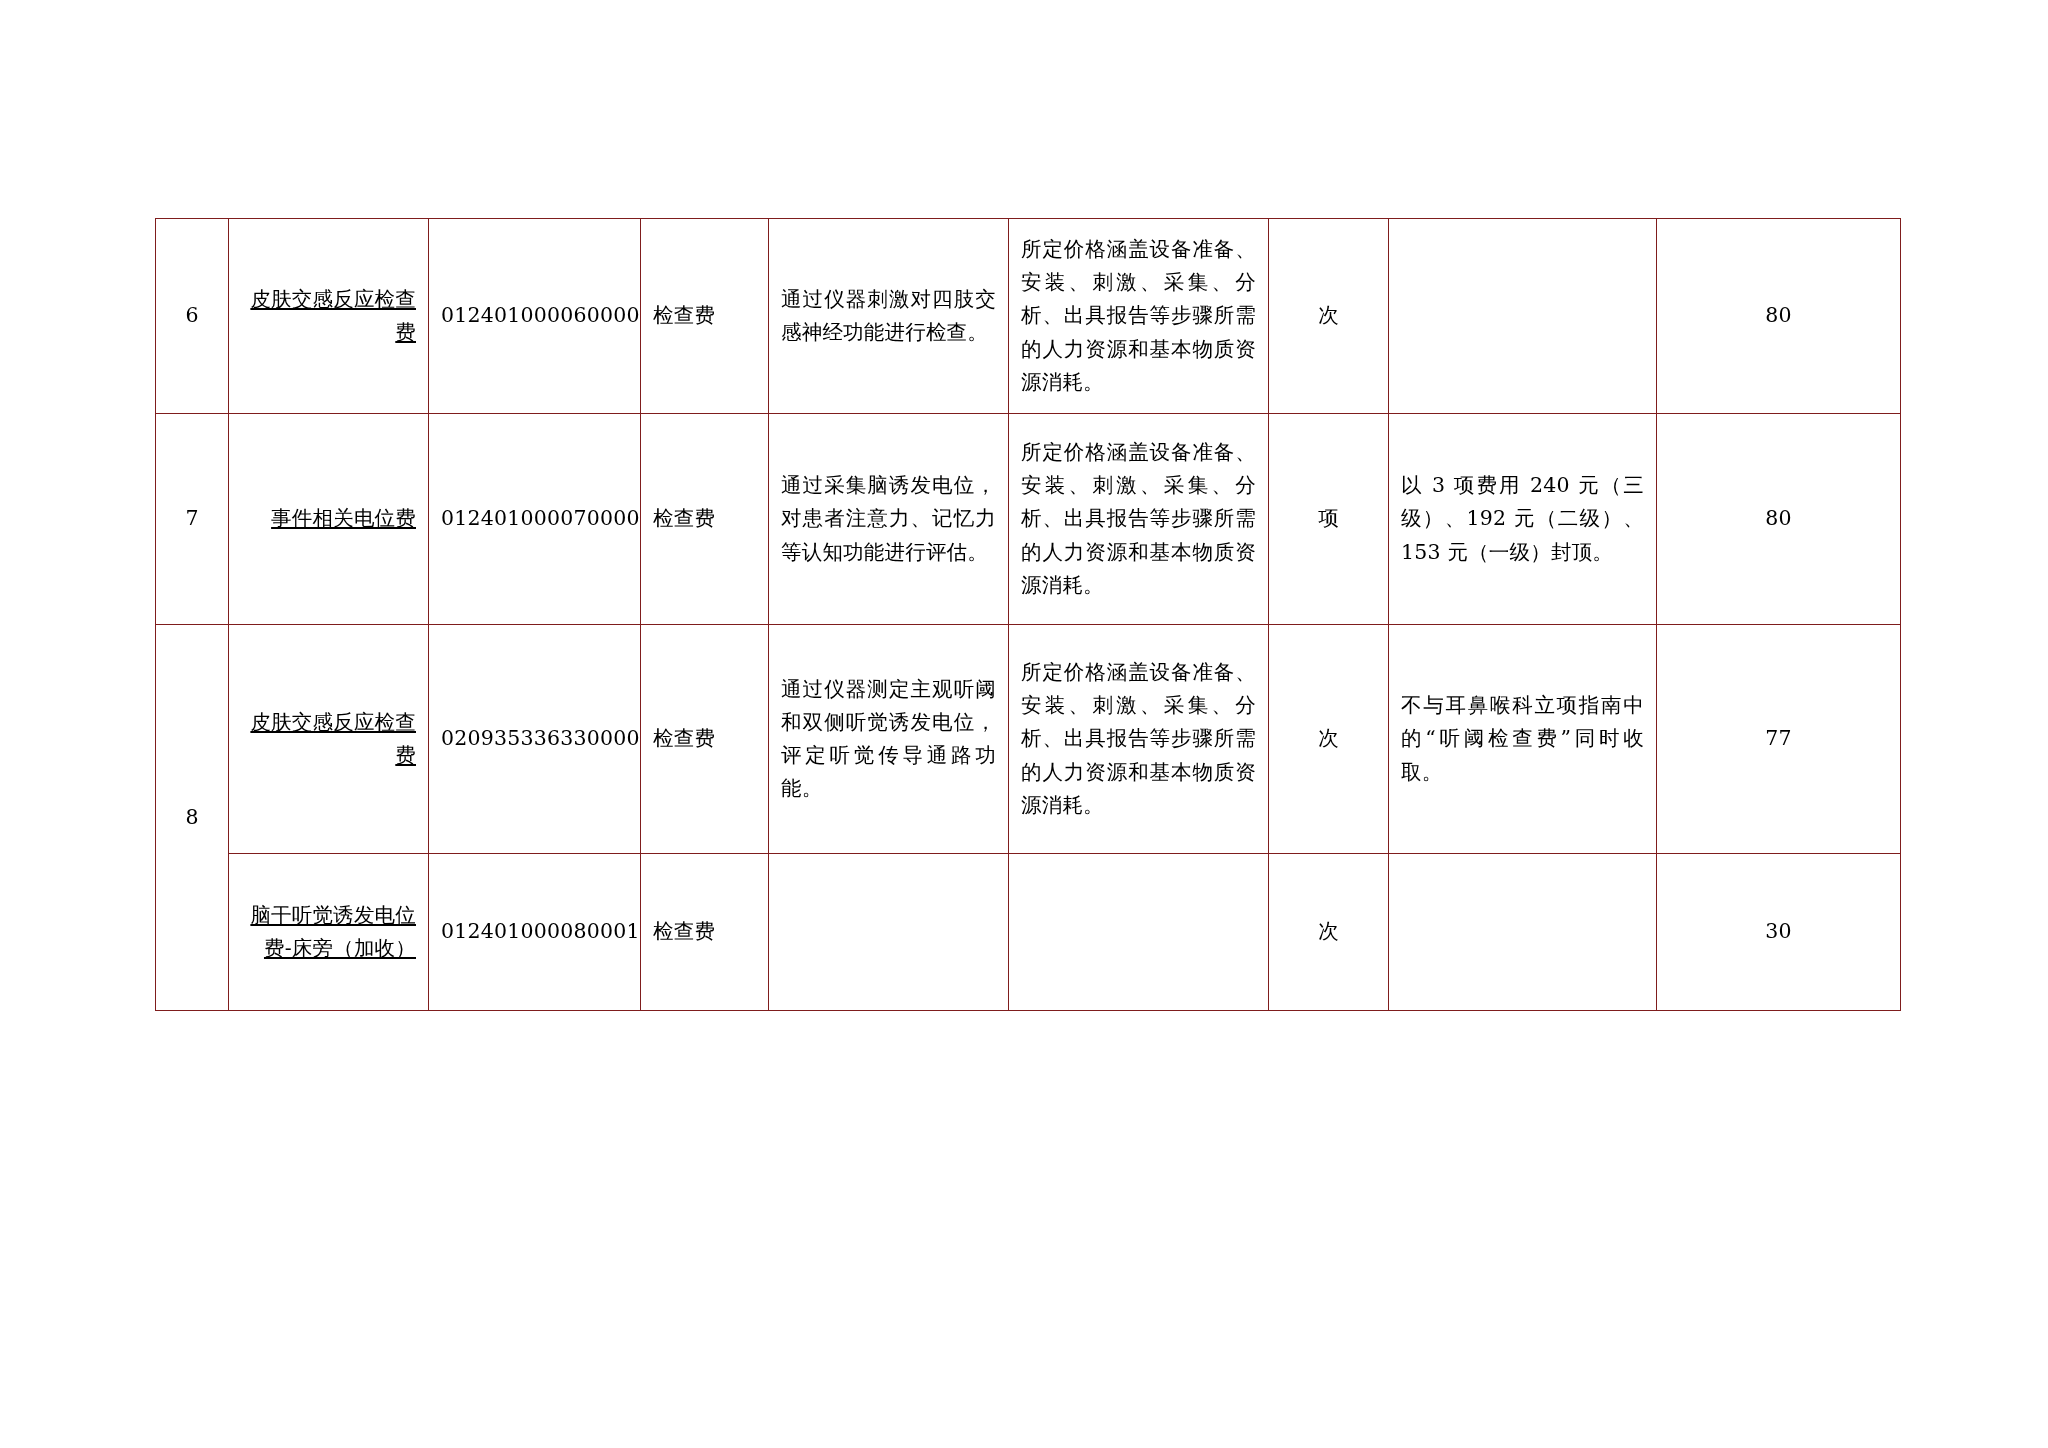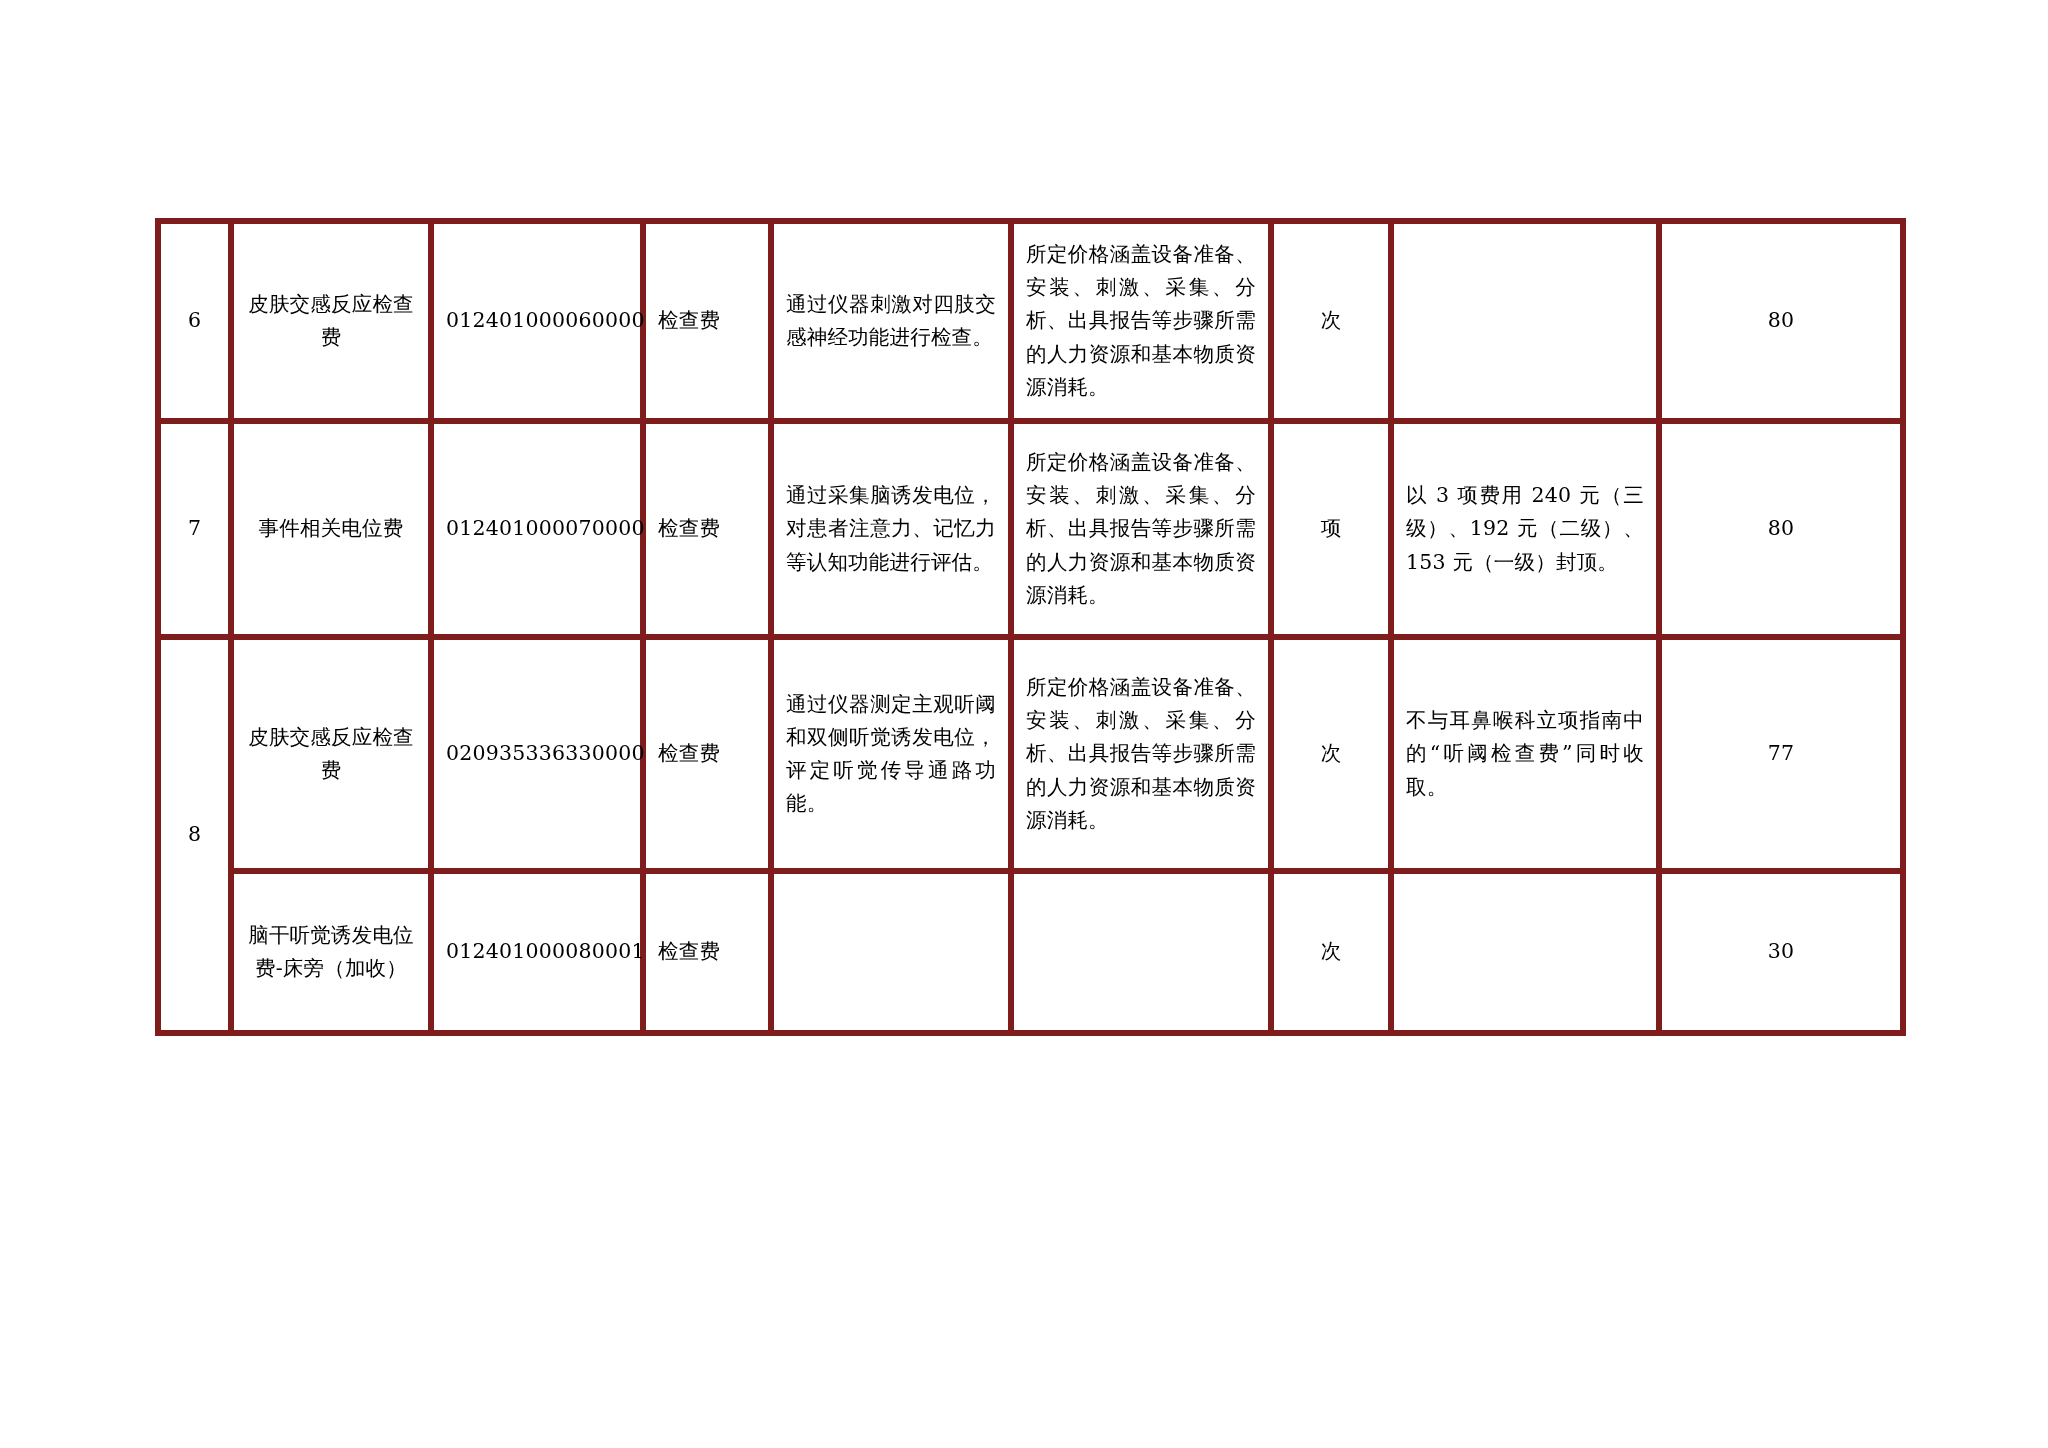--- a/index.html
+++ b/index.html
@@ -25,41 +25,41 @@
     left: 155px;
     top: 218px;
     width: 1745px;
   }
   table.price-table {
     border-collapse: collapse;
     width: 100%;
     table-layout: fixed;
   }
   table.price-table td {
-    border: 6px solid #7f1d1d;
+    border: 1px solid #7f1d1d;
     vertical-align: middle;
     padding: 14px 12px;
     font-size: 20.5px;
     line-height: 1.62;
     letter-spacing: 0.2px;
   }
   
   col.c-no      { width: 73px; }
   col.c-name    { width: 200px; }
   col.c-code    { width: 212px; }
   col.c-type    { width: 128px; }
   col.c-desc    { width: 240px; }
   col.c-content { width: 260px; }
   col.c-unit    { width: 120px; }
   col.c-note    { width: 268px; }
   col.c-price   { width: 244px; }
   .cell-just   { text-align: justify; text-align-last: left; }
 
   .no-cell  { text-align: center; font-size: 20.5px; }
-  .name-cell { text-align: center; padding-left: 26px; padding-right: 16px; }
+  .name-cell { text-align: right; padding-left: 26px; padding-right: 16px; text-decoration: underline; }
   .code-cell { text-align: center; font-size: 20.5px; letter-spacing: 0.4px; margin-left: 13px; }
   .type-cell { text-align: left; }
   .unit-cell { text-align: center; }
   .price-cell { text-align: center; }
   .desc-cell  { padding-left: 16px; padding-right: 14px; }
   .content-cell { padding-left: 16px; padding-right: 14px; }
   .note-cell { padding-left: 16px; padding-right: 14px; }
 
   .row-h1 td { height: 164px; }
   .row-h2 td { height: 182px; }

